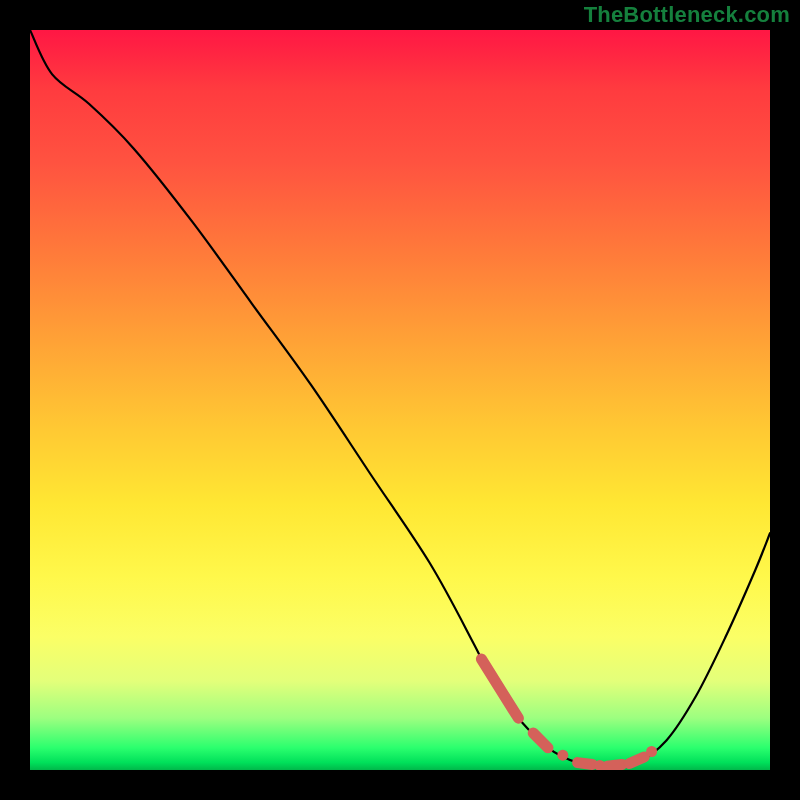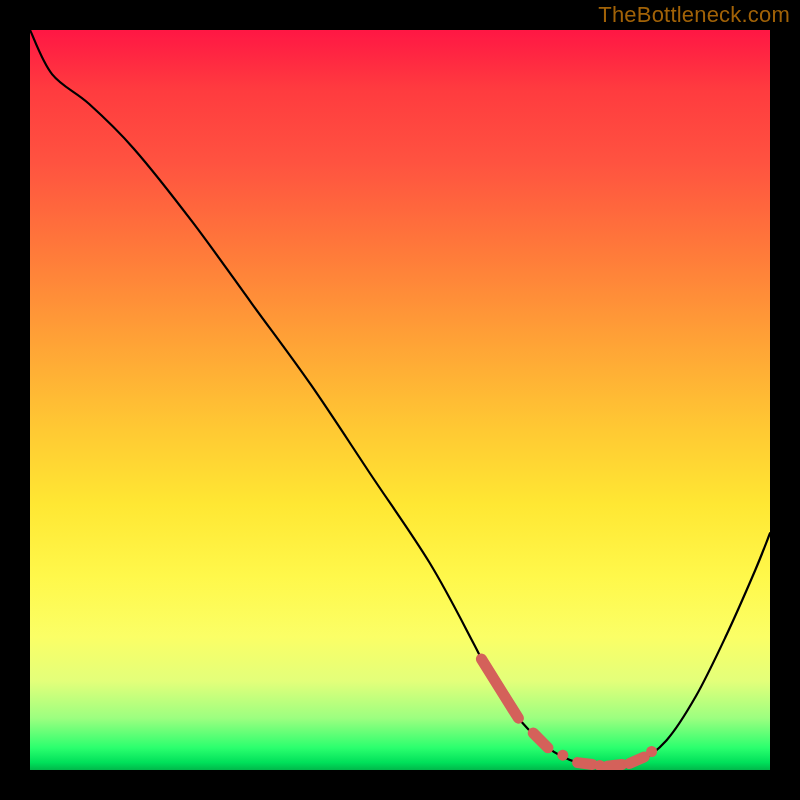--- a/index.html
+++ b/index.html
@@ -14,23 +14,23 @@
   .frame {
     position: relative;
     width: 800px;
     height: 800px;
     background: #000;
   }
   .watermark {
     position: absolute;
     top: 2px;
     right: 10px;
-    color: #a16207;
+    color: #15803d;
     font-size: 22px;
-    font-weight: normal;
+    font-weight: bold;
     letter-spacing: 0.2px;
     z-index: 50;
   }
   .plot {
     position: absolute;
     left: 30px;
     top: 30px;
     width: 740px;
     height: 740px;
     background: linear-gradient(to bottom,

